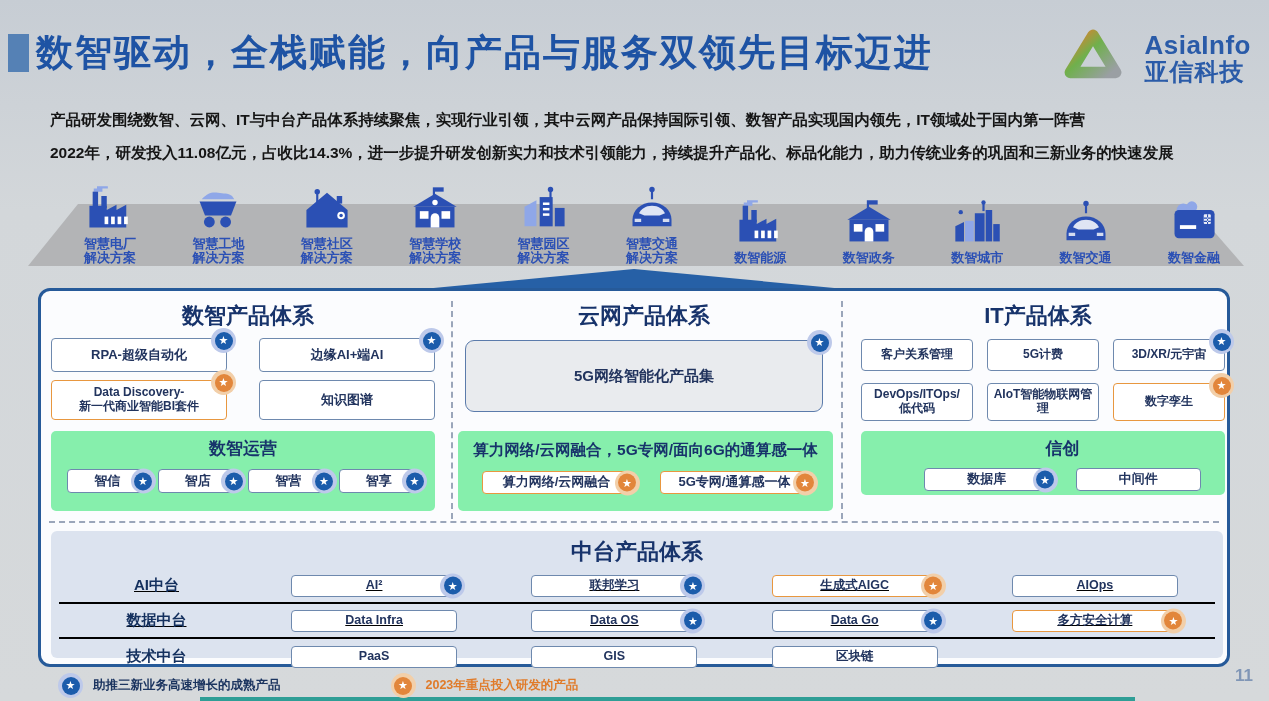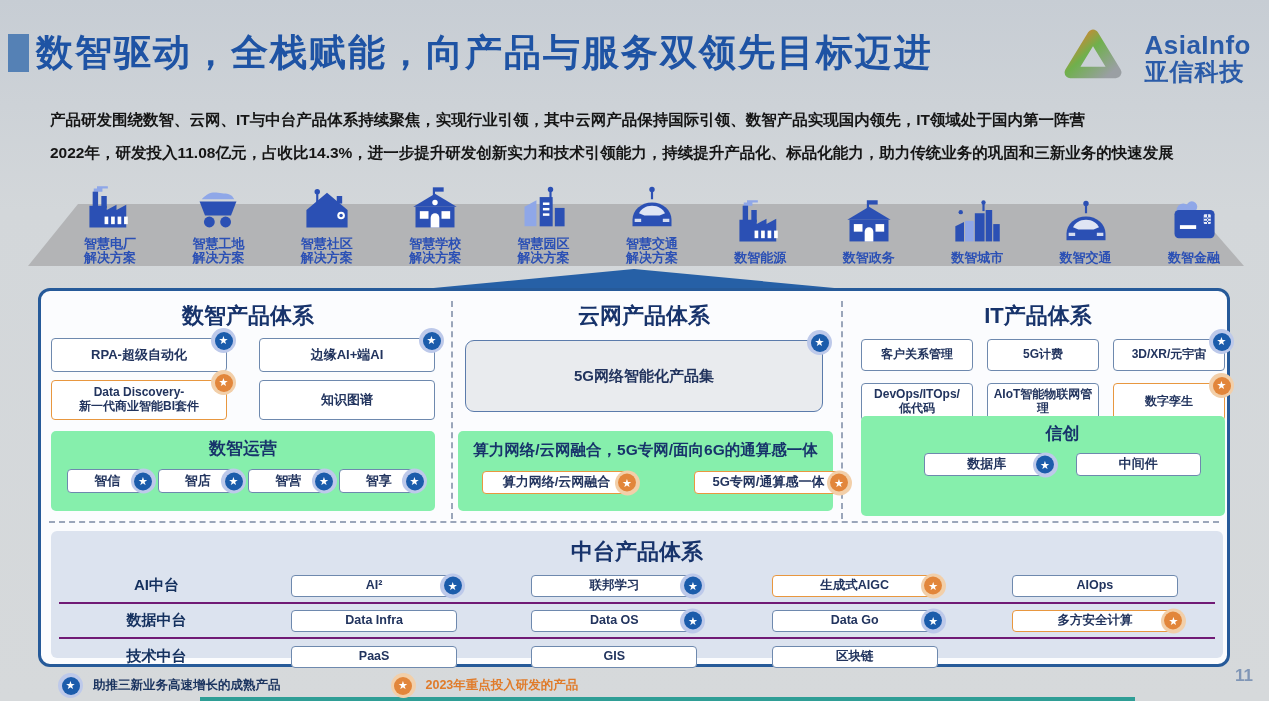--- a/index.html
+++ b/index.html
@@ -64,36 +64,36 @@
   .sub-boxes .pbox { flex:1; height:24px; }
   #sp1 { left:10px; top:140px; width:384px; height:80px; }
 
   .bigbox { position:absolute; left:424px; top:49px; width:358px; height:72px;
     background:#e9ebee; border:1.5px solid #5b7bab; border-radius:9px;
     display:flex; align-items:center; justify-content:center;
     font-size:15px; font-weight:600; color:#22345e; }
   #sp2 { left:417px; top:140px; width:375px; height:80px; }
   #sp2 .sub-heading { font-size:15.5px; font-weight:700; color:#17336b; text-align:center; padding-top:9px; white-space:nowrap; }
   #sp2 .sub-boxes { justify-content:center; gap:28px; padding-top:10px; }
-  #sp2 .sub-boxes .pbox { flex:none; width:150px; height:23px;margin-left:34px; }
+  #sp2 .sub-boxes .pbox { flex:none; width:150px; height:23px; }
 
   #col3-grid { position:absolute; left:820px; top:48px; width:364px;
     display:grid; grid-template-columns:repeat(3,112px); grid-template-rows:32px 38px; column-gap:14px; row-gap:12px; }
   #col3-grid .pbox { font-size:12px; }
-  #sp3 { left:820px; top:125px; width:364px; height:100px;padding-left:39px; }
+  #sp3 { left:820px; top:140px; width:364px; height:64px;padding-left:39px; }
   #sp3 .sub-boxes { padding:8px 24px 0 24px; gap:26px; }
   #sp3 .sub-boxes .pbox { height:23px; }
 
   
   .midpanel { position:absolute; left:10px; top:240px; width:1172px; height:127px;
     background:#dce3ef; border-radius:6px; }
   .mid-title { font-size:22px; font-weight:700; color:#17336b; text-align:center; padding-top:6px; }
   #mid-rows { position:absolute; left:8px; right:8px; top:38px; }
   .mid-row { display:grid; grid-template-columns:195px 1fr 1fr 1fr 1fr; align-items:center; height:35px; }
-  .mid-row.sep { border-bottom:2px solid #701a75; }
+  .mid-row.sep { border-bottom:2px solid #000000;text-decoration:underline; }
   .mid-label { font-size:15px; font-weight:700; color:#14305e; text-align:center; }
   .mid-row .pbox { width:166px; height:22px; margin:0 auto; font-size:12.5px; }
 
   
   .legend { position:absolute; left:58px; top:673px; display:flex; align-items:center; gap:10px; }
   .legend .star { position:static; transform:none; }
   .legend-label-blue { font-size:12.5px; font-weight:700; color:#1c3560; }
   .legend-gap { width:90px; }
   .legend-label-orange { font-size:12.5px; font-weight:700; color:#e07b2a; }
   .page-num { position:absolute; right:16px; top:666px; font-size:17px; font-weight:700; color:#8096b6; }

